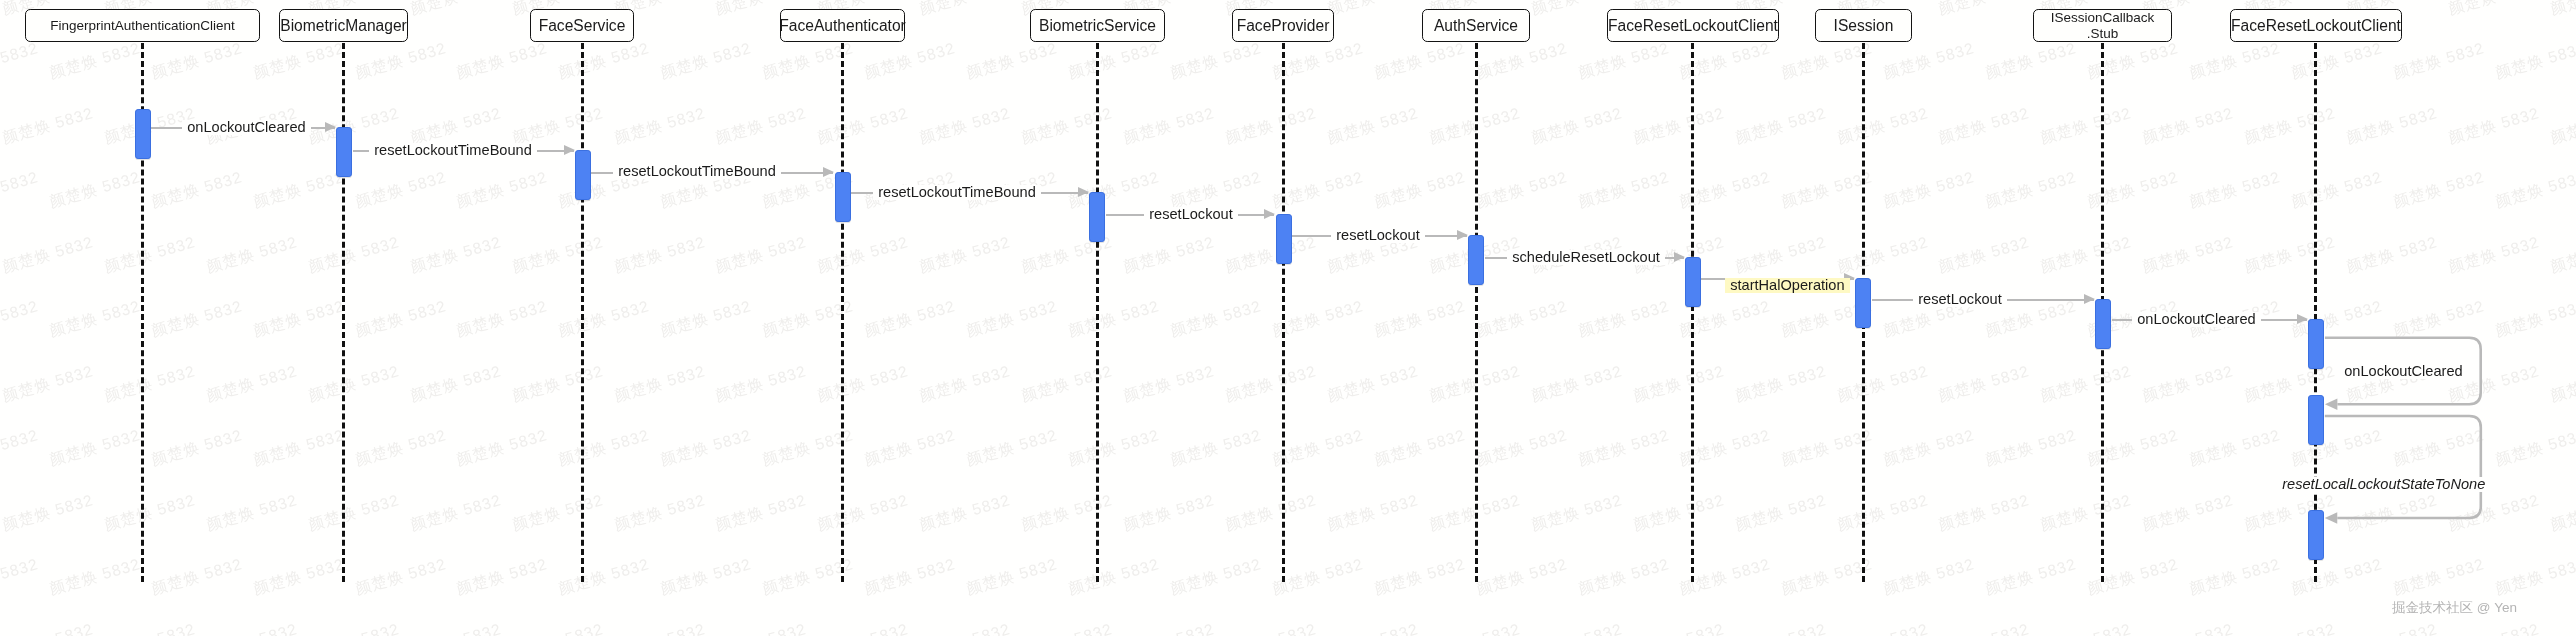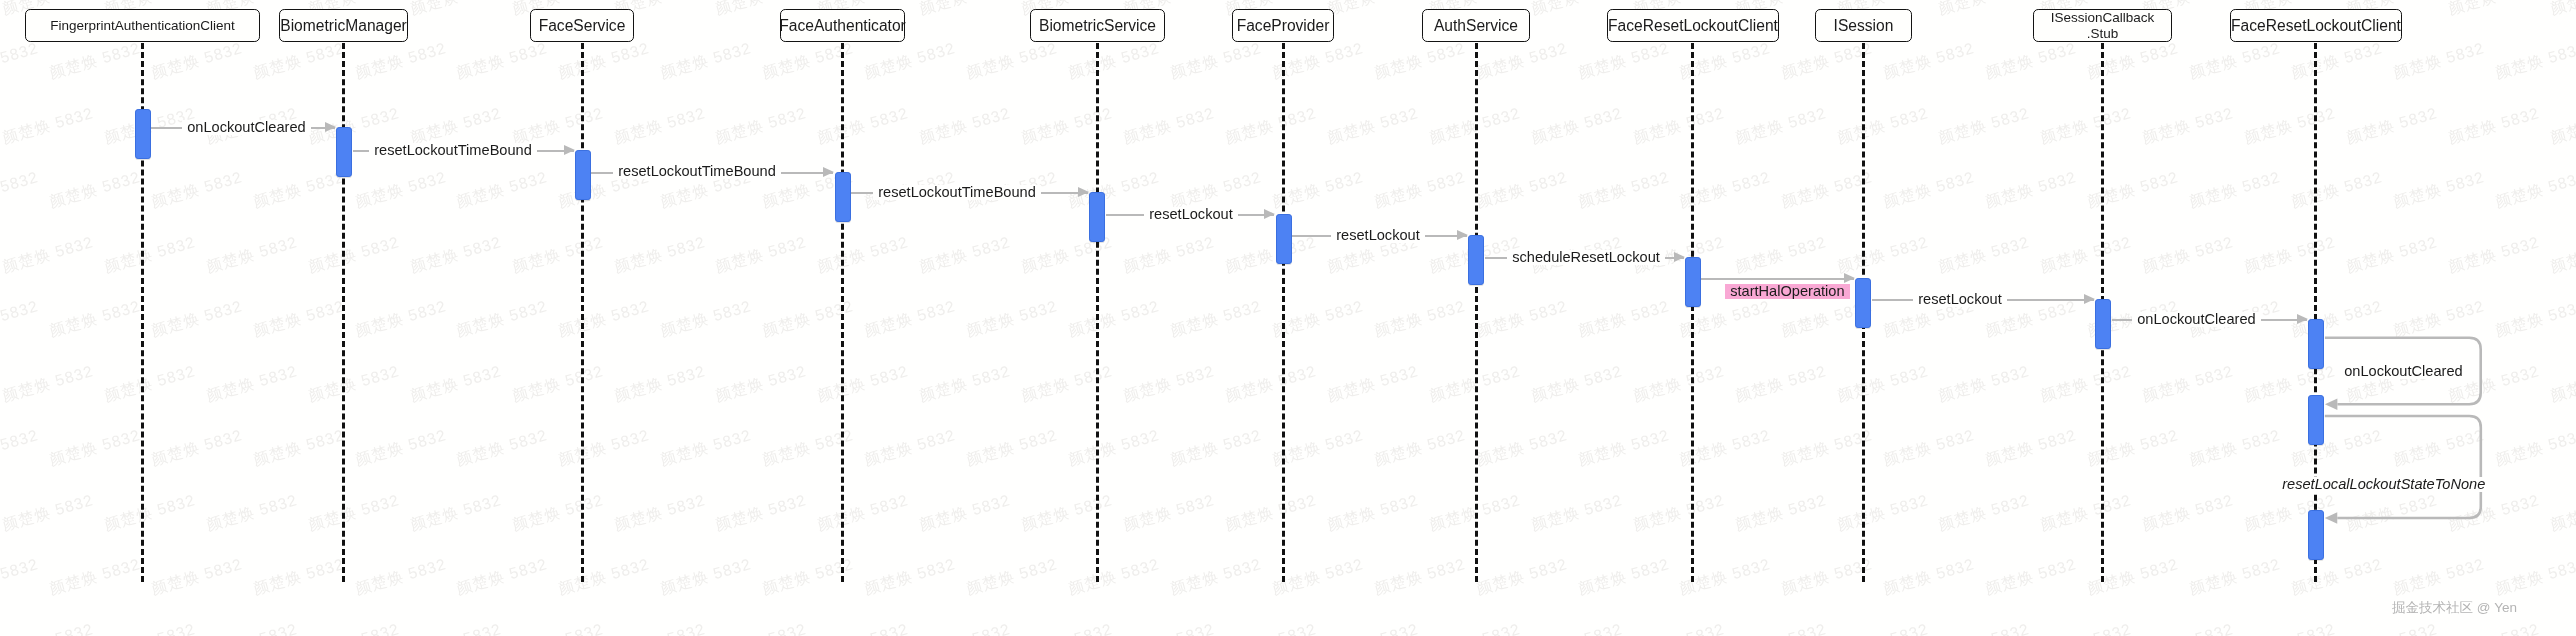--- a/index.html
+++ b/index.html
@@ -480,21 +480,21 @@
       <div class="msg-label" style="left: 613px; top: 164px; padding: 0px 5.2px; background: rgb(255, 255, 254);">resetLockoutTimeBound</div>
       <div class="msg" style="left: 851px; top: 192px; width: 237px;"></div>
       <div class="msg-label" style="left: 873px; top: 185px; padding: 0px 5.2px; background: rgb(255, 255, 254);">resetLockoutTimeBound</div>
       <div class="msg" style="left: 1106px; top: 214px; width: 168px;"></div>
       <div class="msg-label" style="left: 1144px; top: 207px; padding: 0px 5.2px; background: rgb(255, 255, 254);">resetLockout</div>
       <div class="msg" style="left: 1292px; top: 235px; width: 175px;"></div>
       <div class="msg-label" style="left: 1331px; top: 228px; padding: 0px 5.2px; background: rgb(255, 255, 254);">resetLockout</div>
       <div class="msg" style="left: 1485px; top: 257px; width: 199px;"></div>
       <div class="msg-label" style="left: 1507px; top: 250px; padding: 0px 5.2px; background: rgb(255, 255, 254);">scheduleResetLockout</div>
       <div class="msg" style="left: 1701px; top: 278px; width: 153px;"></div>
-      <div class="msg-label" style="left: 1725px; top: 284px; padding: 0px 5.2px; background: #f9a8d4;">startHalOperation</div>
+      <div class="msg-label" style="left: 1725px; top: 278px; padding: 0px 5.2px; background: #fef9c3;">startHalOperation</div>
       <div class="msg" style="left: 1872px; top: 299px; width: 222px;"></div>
       <div class="msg-label" style="left: 1913px; top: 292px; padding: 0px 5.2px; background: rgb(255, 255, 254);">resetLockout</div>
       <div class="msg" style="left: 2112px; top: 319px; width: 195px;"></div>
       <div class="msg-label" style="left: 2132px; top: 312px; padding: 0px 5.2px; background: rgb(255, 255, 254);">onLockoutCleared</div>
     </div>
 
   <div id="selfmessages-layer">
       <svg class="selfloop" width="208" height="108" style="left: 2304px; top: 317px;" viewBox="0 0 400 208">
         <path d="M 40 40 L 318 40 Q 340 40 340 62 L 340 146 Q 340 168 318 168 L 64 168" fill="none" stroke="#b9b9b9" stroke-width="5" stroke-linecap="butt"></path>
         <polygon points="40,168 64,157 64,179" fill="#b9b9b9"></polygon>

